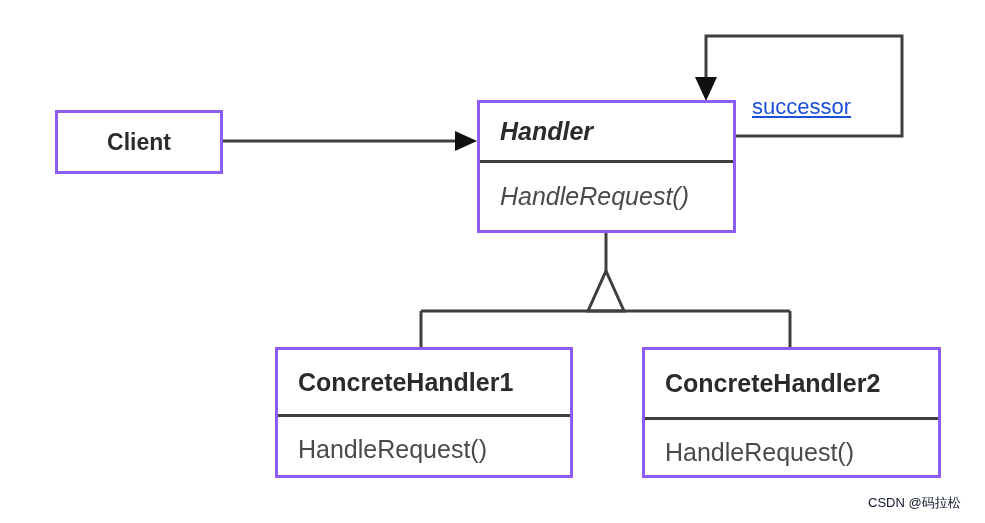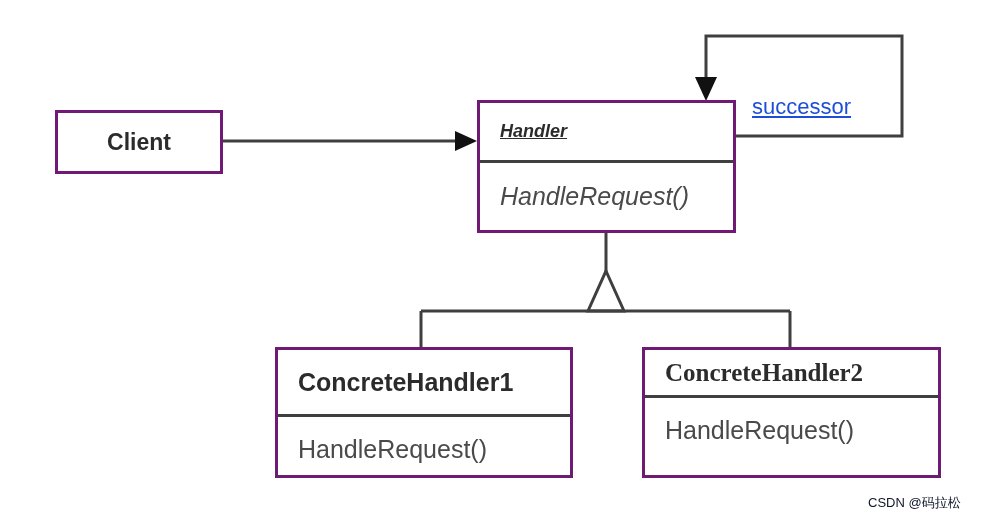--- a/index.html
+++ b/index.html
@@ -21,41 +21,40 @@
   #uml-svg {
     position: absolute;
     left: 0;
     top: 0;
     width: 985px;
     height: 523px;
   }
   .uml-class-box {
     position: absolute;
     box-sizing: border-box;
-    border: 3px solid #701a75;
+    border: 3px solid #8b5cf6;
     background: #ffffff;
     text-align: center;
   }
   .uml-compartment {
     box-sizing: border-box;
     display: flex;
     align-items: center;
     padding-left: 20px;
     color: #2b2b2b;
     white-space: nowrap;
     overflow: hidden;
   }
   .uml-compartment.divided {
     border-bottom: 3px solid #3f3f3f;
   }
   .name-abstract {
     font-style: italic;
     font-weight: bold;
-    font-size: 18px;
-    text-decoration: underline;
+    font-size: 25px;
   }
   .name-concrete {
     font-weight: bold;
     font-size: 25px;
   }
   .op-abstract {
     font-style: italic;
     font-weight: normal;
     font-size: 25px;
     color: #4a4a4a;
@@ -130,21 +129,21 @@
   <div class="uml-class-box" style="left:275px; top:347px; width:298px; height:131px;">
     <div class="uml-compartment divided name-concrete" style="height:67px;">
       <span>ConcreteHandler1</span>
     </div>
     <div class="uml-compartment op-concrete" style="height:64px;">
       <span>HandleRequest()</span>
     </div>
   </div>
 
   <div class="uml-class-box" style="left:642px; top:347px; width:299px; height:131px;">
-    <div class="uml-compartment divided name-concrete" style="height:48px;font-family:Liberation Serif, serif;">
+    <div class="uml-compartment divided name-concrete" style="height:70px;">
       <span>ConcreteHandler2</span>
     </div>
     <div class="uml-compartment op-concrete" style="height:64px;">
       <span>HandleRequest()</span>
     </div>
   </div>
 
   <div class="edge-label" style="left:752px; top:94px;">successor</div>
 
   <div class="watermark" style="left:868px; top:494px;">CSDN @码拉松</div>

